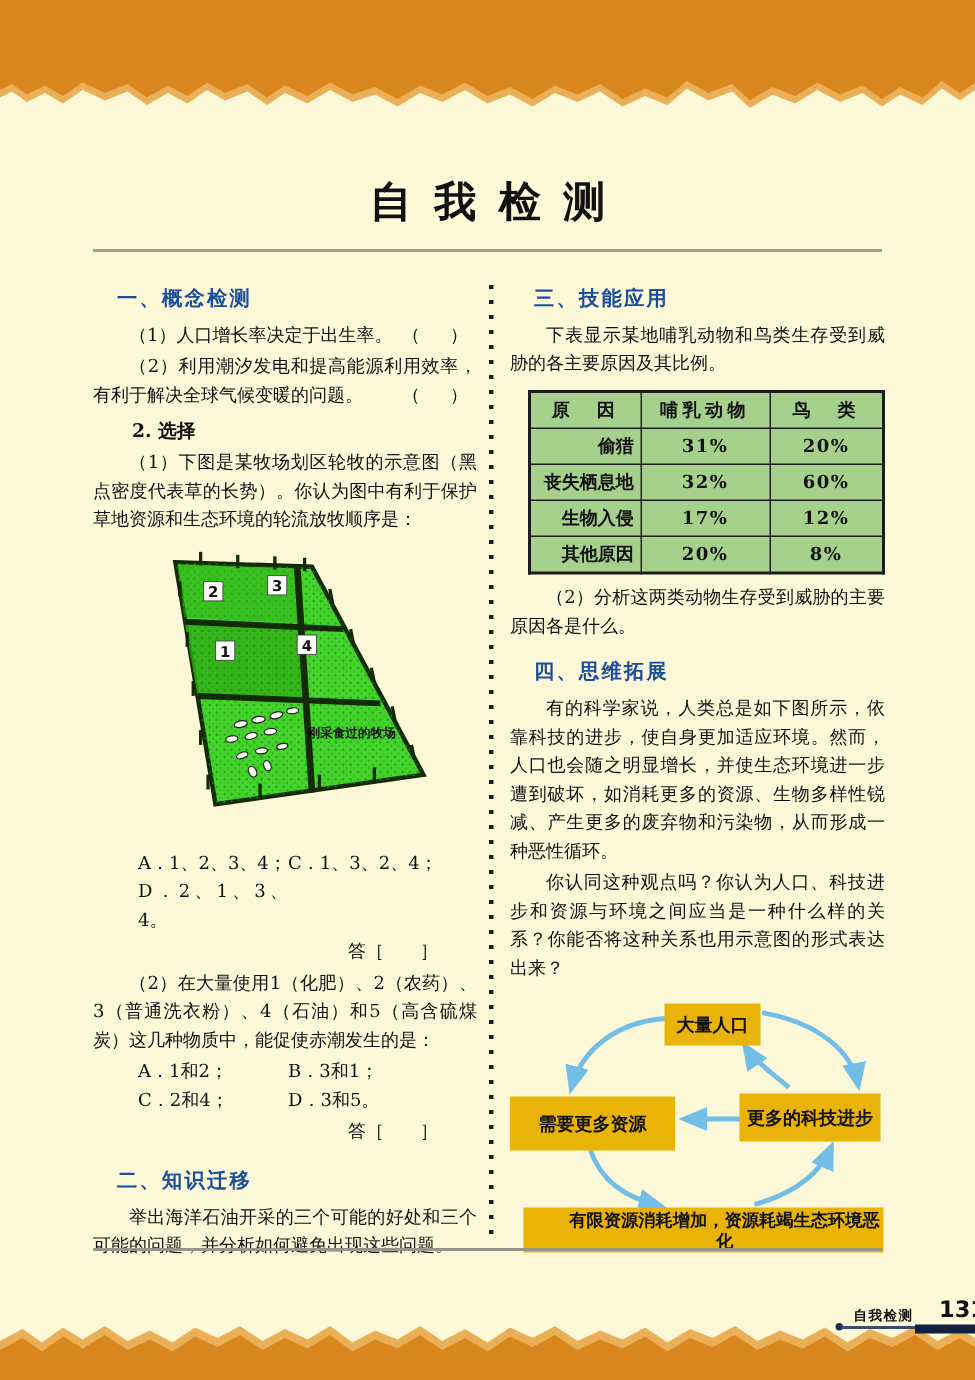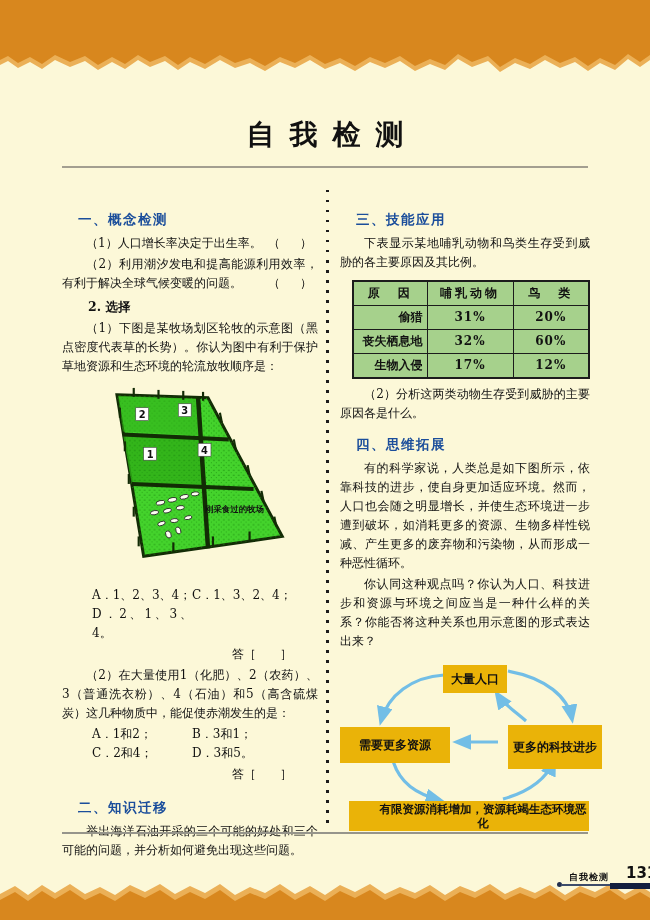--- a/index.html
+++ b/index.html
@@ -17,21 +17,21 @@
     font-size:28px; font-weight:bold; letter-spacing:15px; text-indent:15px;
   }
   .hr-top { position:absolute; left:62px; top:166px; width:526px; height:0;
     border-top:2px solid #a39f90; }
   .hr-bottom { position:absolute; left:62px; top:832px; width:526px; height:0;
     border-top:2px solid #96958b; }
   .divider {
     position:absolute; left:326px; top:190px; width:3px; height:638px;
     background:repeating-linear-gradient(to bottom,#1c1c1c 0 2.5px,transparent 2.5px 10px);
   }
-  .col { position:absolute; top:183px; font-size:12px; line-height:19px; text-align:justify;margin-top:20px; }
+  .col { position:absolute; top:183px; font-size:12px; line-height:19px; text-align:justify; }
   .col-left  { left:62px;  width:256px; }
   .col-right { left:340px; width:250px; }
   .sec-head {
     color:#1B4E9B; font-weight:bold; font-size:13.5px; letter-spacing:1.5px;
     font-family:"DejaVu Sans","Liberation Sans",sans-serif;
     margin:7px 0 5px 16px;
   }
   .sub-head { font-weight:bold; font-size:12.5px; margin:4px 0 3px 26px; }
   .para { margin:2px 0; text-indent:2em; }
   .judgment { position:relative; margin:2px 0; text-indent:2em; }
@@ -47,21 +47,21 @@
   .threat-table th { letter-spacing:3px; }
   .threat-table td.rowlabel { text-align:right; padding-left:6px; letter-spacing:0; }
   .c-cause { width:74px; } .c-mammal { width:86px; } .c-bird { width:76px; }
   .flow { position:relative; width:254px; height:182px; margin-top:10px; }
   .flow-box {
     position:absolute; background:#eab308; display:flex; align-items:center; justify-content:center;
     font-weight:bold; font-size:12px; text-align:center; line-height:14px;
   }
   .fb-top    { left:103px; top:4px;   width:64px;  height:28px; }
   .fb-left   { left:0;     top:66px;  width:110px; height:36px; }
-  .fb-right  { left:168px; top:64px;  width:94px;  height:44px; }
+  .fb-right  { left:153px; top:64px;  width:94px;  height:32px; }
   .fb-bottom { left:9px;   top:140px; width:240px; height:30px; font-size:11.5px;padding-left:28px; }
   .flow-arrows { position:absolute; left:0; top:0; }
   .footer-label { position:absolute; left:569px; top:871px; font-size:9px; font-weight:bold; letter-spacing:1px; }
   .footer-page  { position:absolute; left:626px; top:864px; font-size:15px; font-weight:bold;
     font-family:"DejaVu Sans","Liberation Sans",sans-serif; }
   .footer-line { position:absolute; left:561px; top:884px; width:89px; height:1.5px; background:#3c4c6a; }
   .footer-dot  { position:absolute; left:557px; top:882px; width:5px; height:5px; border-radius:50%; background:#22304e; }
   .footer-bar  { position:absolute; left:610px; top:883px; width:40px; height:6px; background:#131f3e; }
 </style>
 </head>
@@ -211,20 +211,25 @@
       <tr>
         <td class="rowlabel">丧失栖息地</td>
         <td>32%</td>
         <td>60%</td>
       </tr>
       <tr>
         <td class="rowlabel">生物入侵</td>
         <td>17%</td>
         <td>12%</td>
       </tr>
+      <tr>
+        <td class="rowlabel">其他原因</td>
+        <td>20%</td>
+        <td>8%</td>
+      </tr>
     </tbody>
   </table>
 
   <p class="para">（2）分析这两类动物生存受到威胁的主要原因各是什么。</p>
 
   <div class="sec-head" style="margin-top:12px">四、思维拓展</div>
   <p class="para">有的科学家说，人类总是如下图所示，依靠科技的进步，使自身更加适应环境。然而，人口也会随之明显增长，并使生态环境进一步遭到破坏，如消耗更多的资源、生物多样性锐减、产生更多的废弃物和污染物，从而形成一种恶性循环。</p>
   <p class="para">你认同这种观点吗？你认为人口、科技进步和资源与环境之间应当是一种什么样的关系？你能否将这种关系也用示意图的形式表达出来？</p>
 
   <div class="flow">

